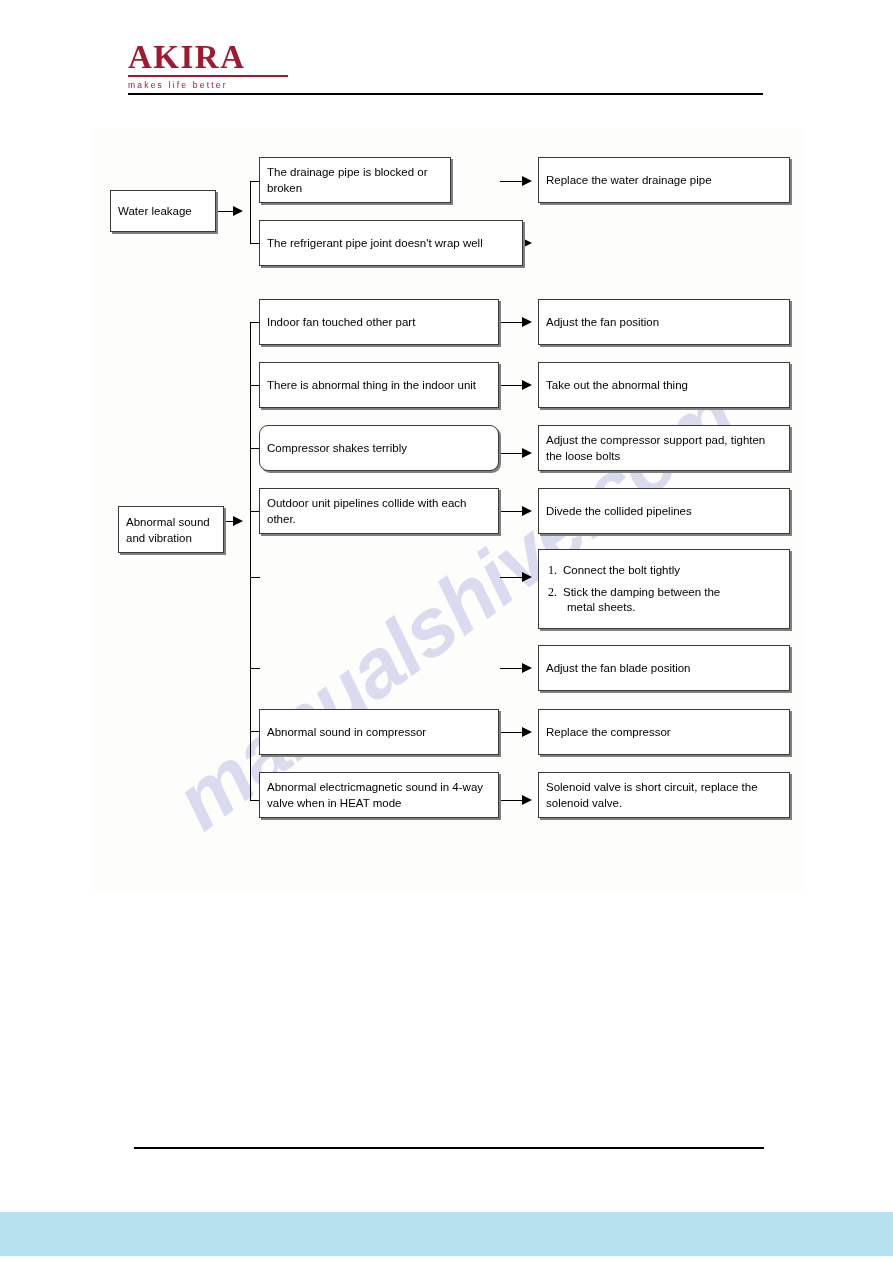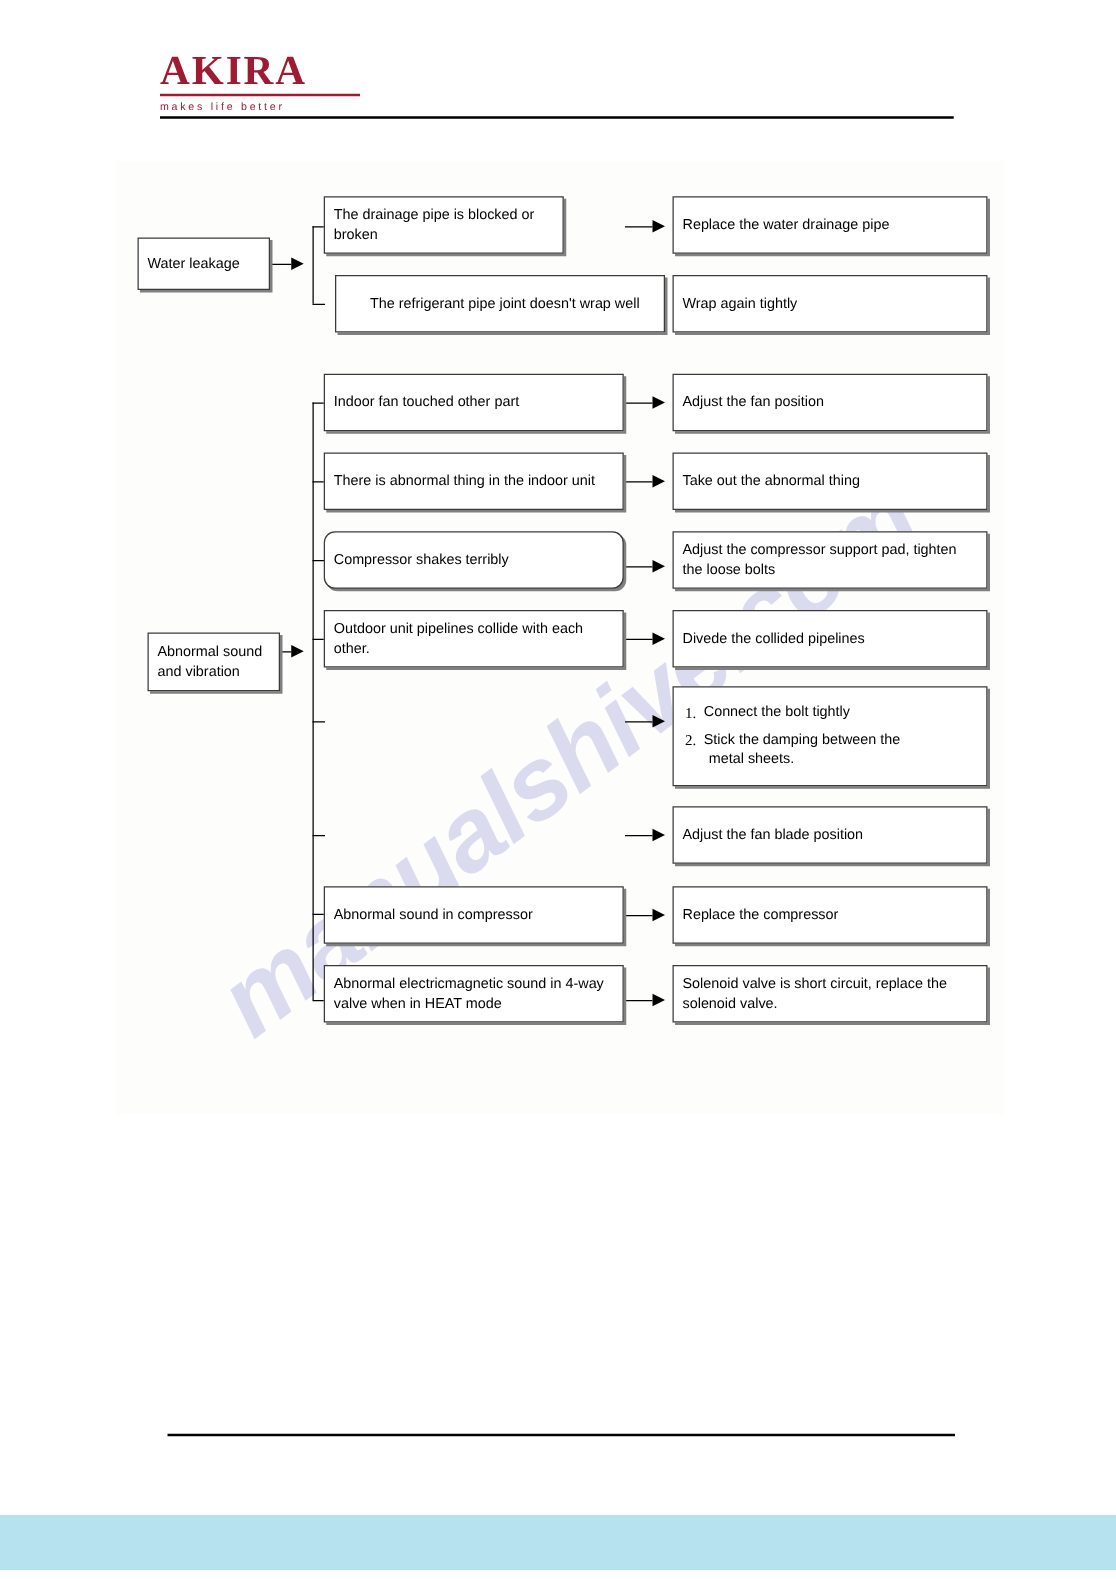--- a/index.html
+++ b/index.html
@@ -220,34 +220,31 @@
   <div class="hline" style="left:217px; top:211px; width:16px;"></div>
   <div class="arrow" style="left:233px; top:206px;"></div>
 
   <div class="vline" style="left:250px; top:181px; height:62px;"></div>
   <div class="hline" style="left:250px; top:181px; width:10px;"></div>
   <div class="hline" style="left:250px; top:243px; width:10px;"></div>
 
   <div class="fbox pad-left" style="left:259px; top:157px; width:192px; height:46px;">
     <div class="txt">The drainage pipe is blocked or broken</div>
   </div>
-  <div class="fbox pad-left" style="left:268px; top:220px; width:264px; height:46px;padding-left:20px;">
+  <div class="fbox pad-left" style="left:259px; top:220px; width:264px; height:46px;">
     <div class="txt">The refrigerant pipe joint doesn't wrap well</div>
   </div>
 
   <div class="hline" style="left:500px; top:181px; width:22px;"></div>
   <div class="arrow" style="left:522px; top:176px;"></div>
   <div class="hline" style="left:500px; top:243px; width:22px;"></div>
   <div class="arrow" style="left:522px; top:238px;"></div>
 
   <div class="fbox pad-left" style="left:538px; top:157px; width:252px; height:46px;">
     <div class="txt">Replace the water drainage pipe</div>
-  </div>
-  <div class="fbox pad-left" style="left:538px; top:220px; width:252px; height:46px;">
-    <div class="txt">Wrap again tightly</div>
   </div>
 
   <div class="fbox pad-left" style="left:110px; top:506px; width:106px; height:47px;margin-left:8px;">
     <div class="txt">
       <div>Abnormal sound</div>
       <div>and vibration</div>
     </div>
   </div>
 
   <div class="hline" style="left:217px; top:521px; width:16px;"></div>

